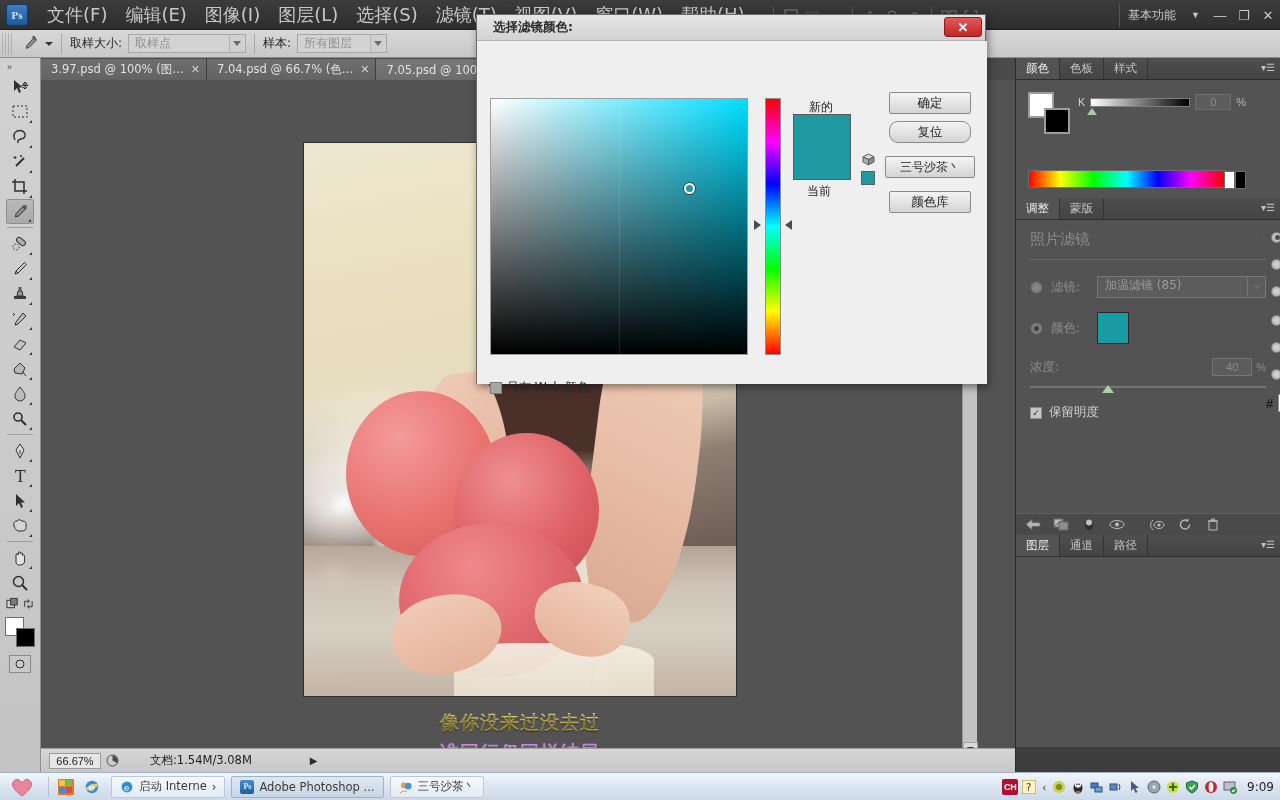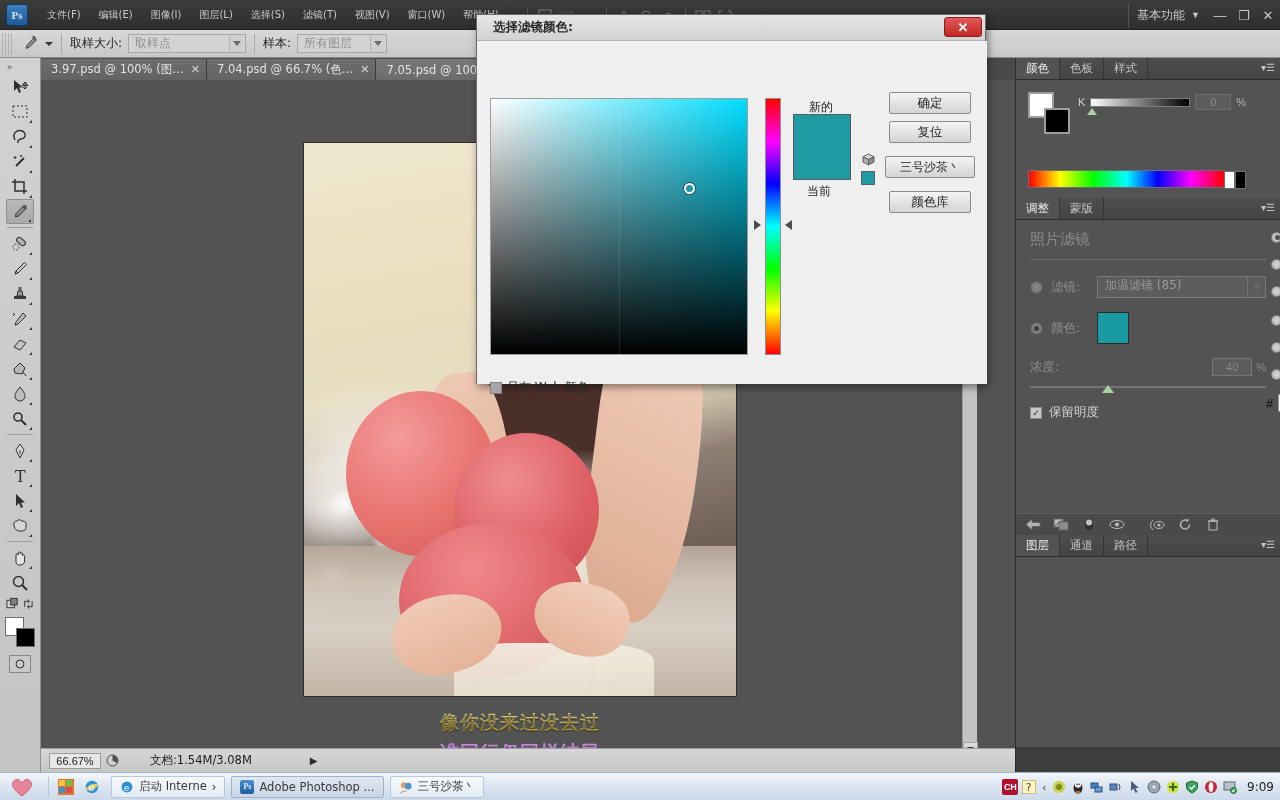--- a/index.html
+++ b/index.html
@@ -21,28 +21,28 @@
   }
   #ps-logo{
     width:22px;height:22px;margin-left:6px;margin-right:10px;
     background:linear-gradient(#3f7fbf,#1c5a99);
     border:1px solid #123c66;border-radius:3px;
     color:#cfe6ff;font-size:11px;font-weight:bold;
     display:flex;align-items:center;justify-content:center;
     font-family:"Liberation Serif",serif;
   }
   .menu-item{
-    color:#c8c8c8;padding:4px 9px;font-size:10px;white-space:nowrap;
+    color:#c8c8c8;padding:4px 9px;font-size:18px;white-space:nowrap;
     font-family:"DejaVu Sans","Liberation Sans",sans-serif;
   }
   #menu-right{
     position:absolute;right:0;top:0;height:30px;display:flex;align-items:center;
   }
   #workspace-sel{
-    color:#c9c9c9;font-size:12px;padding:3px 8px;display:flex;gap:6px;align-items:center;
+    color:#c9c9c9;font-size:12px;padding:3px 8px;display:flex;gap:15px;align-items:center;
     border-left:1px solid #555;
   }
   .wincontrol{
     color:#c9c9c9;font-size:13px;width:24px;text-align:center;
   }
   
   #menubar-icons{
     display:flex;align-items:center;gap:2px;margin-left:14px;
   }
   .mb-icon{
@@ -413,21 +413,21 @@
   #warn-cube{position:absolute;left:385px;top:112px;width:13px;height:13px;}
   #preview-small{position:absolute;left:384px;top:130px;width:14px;height:14px;background:#1f9aa2;border:1px solid #5f5f5f;}
 
   .pbtn{
     position:absolute;left:412px;width:82px;height:22px;
     background:linear-gradient(#f4f4f4,#d4d4d4);border:1px solid #8b8b8b;border-radius:2px;
     font-size:12.5px;color:#1d1d1d;display:flex;align-items:center;justify-content:center;
     font-family:"DejaVu Sans","Liberation Sans",sans-serif;
   }
   #btn-ok{top:51px;}
-  #btn-reset{top:80px;}
+  #btn-reset{top:80px;border-radius:9px;}
   #btn-addswatch{top:115px;width:90px;left:408px;font-size:12px;}
   #btn-library{top:150px;}
 
   
   .nrow{position:absolute;display:flex;align-items:center;height:20px;}
   .nradio{
     width:11px;height:11px;border-radius:50%;background:radial-gradient(#dcdcdc,#a8a8a8);
     border:1px solid #8a8a8a;margin-right:5px;position:relative;
   }
   .nradio.on::after{content:"";position:absolute;left:2.5px;top:2.5px;width:5px;height:5px;border-radius:50%;background:#4e4e4e;}

